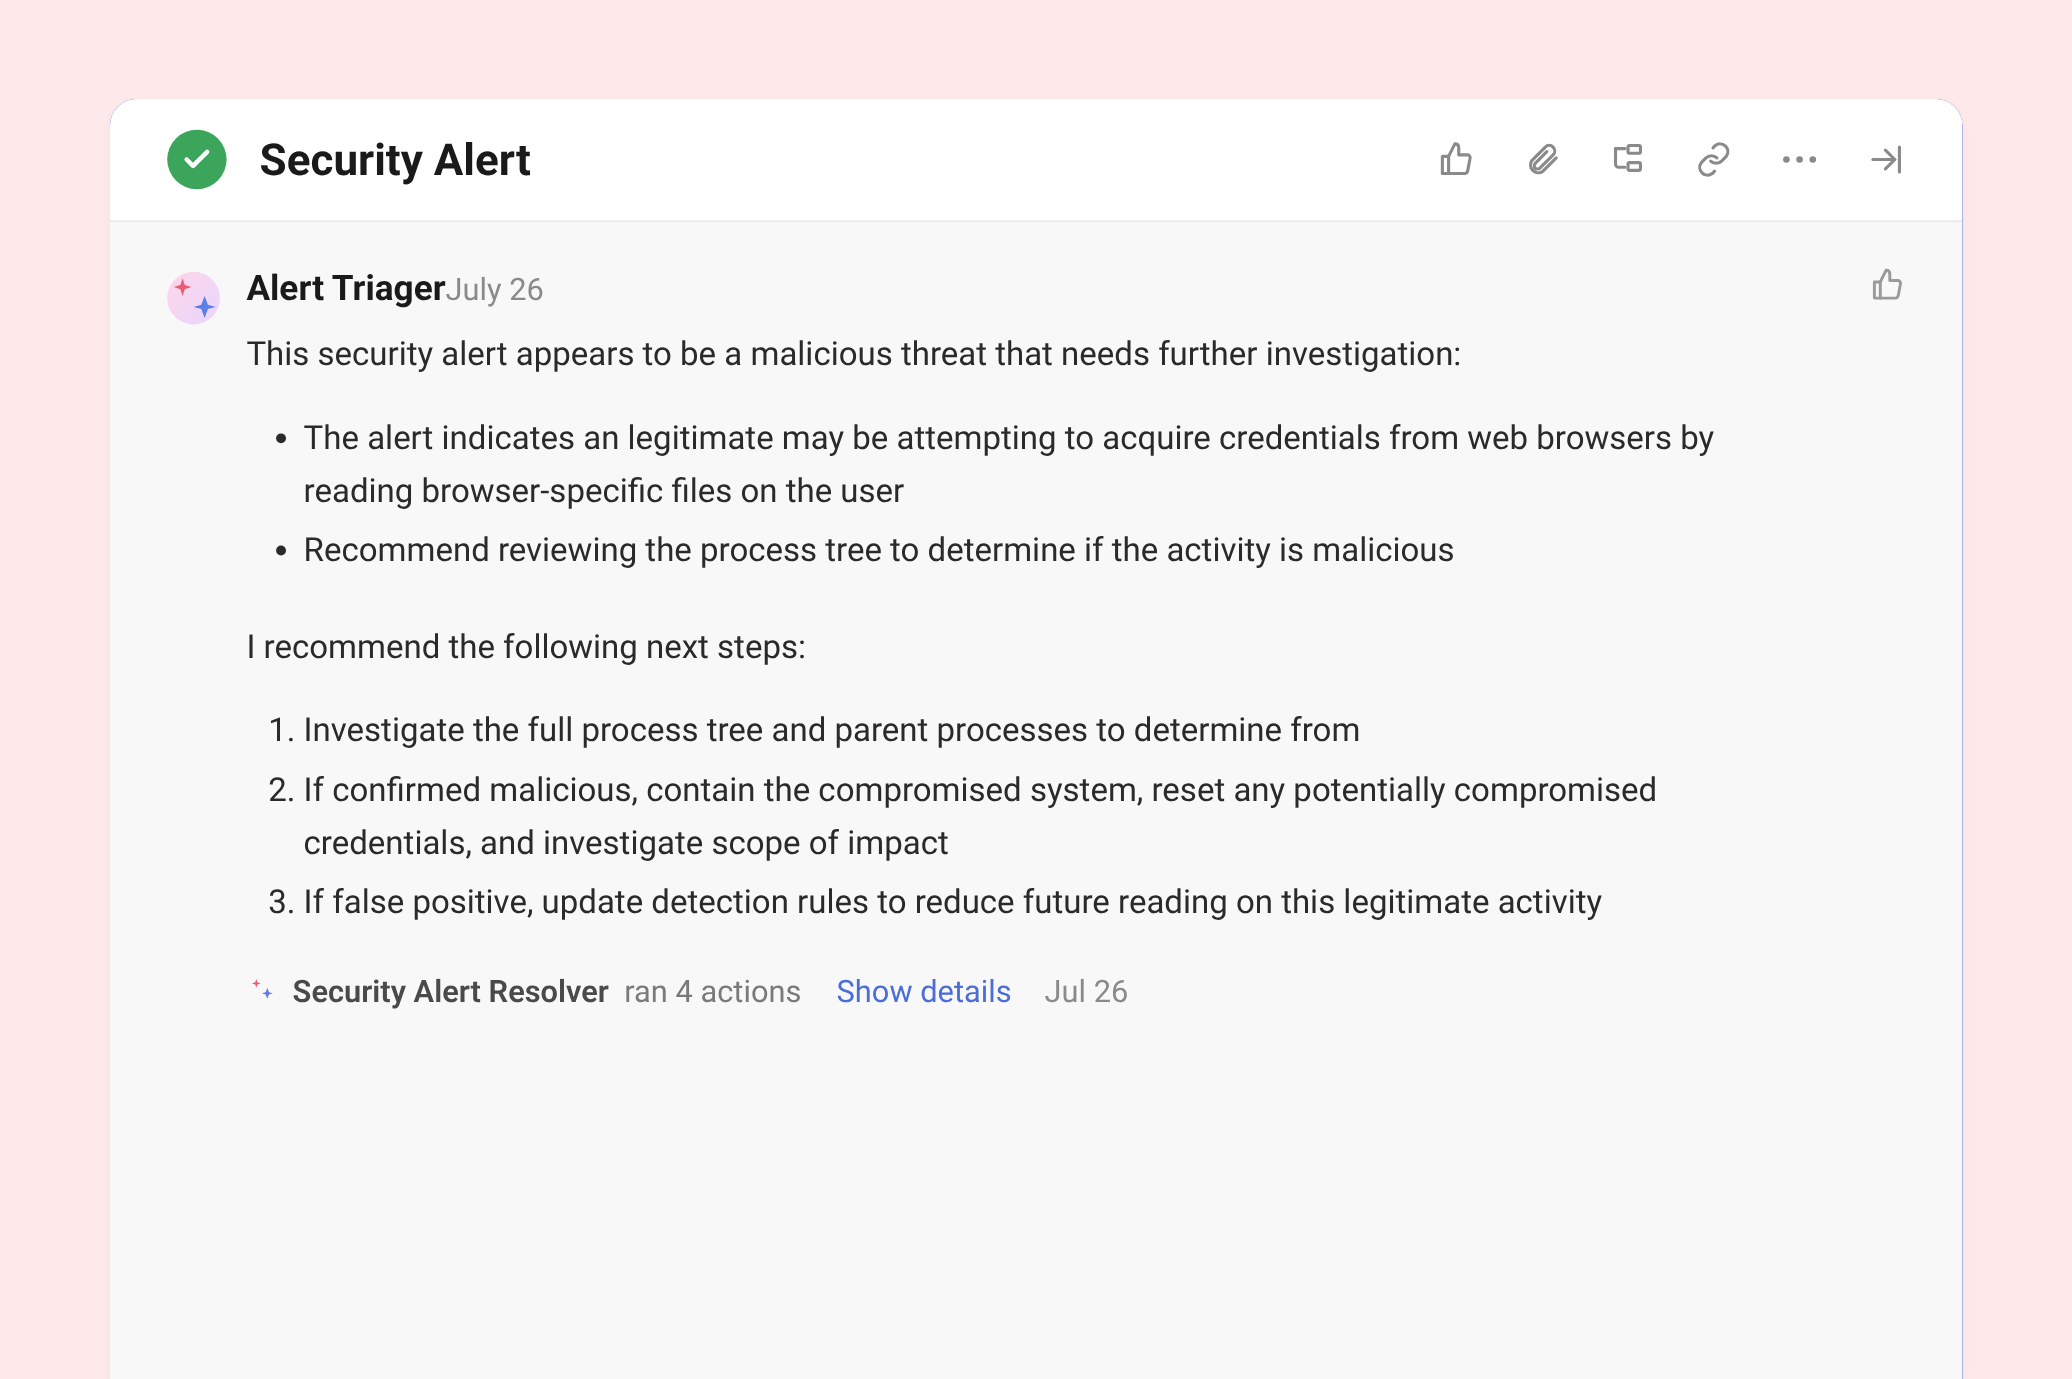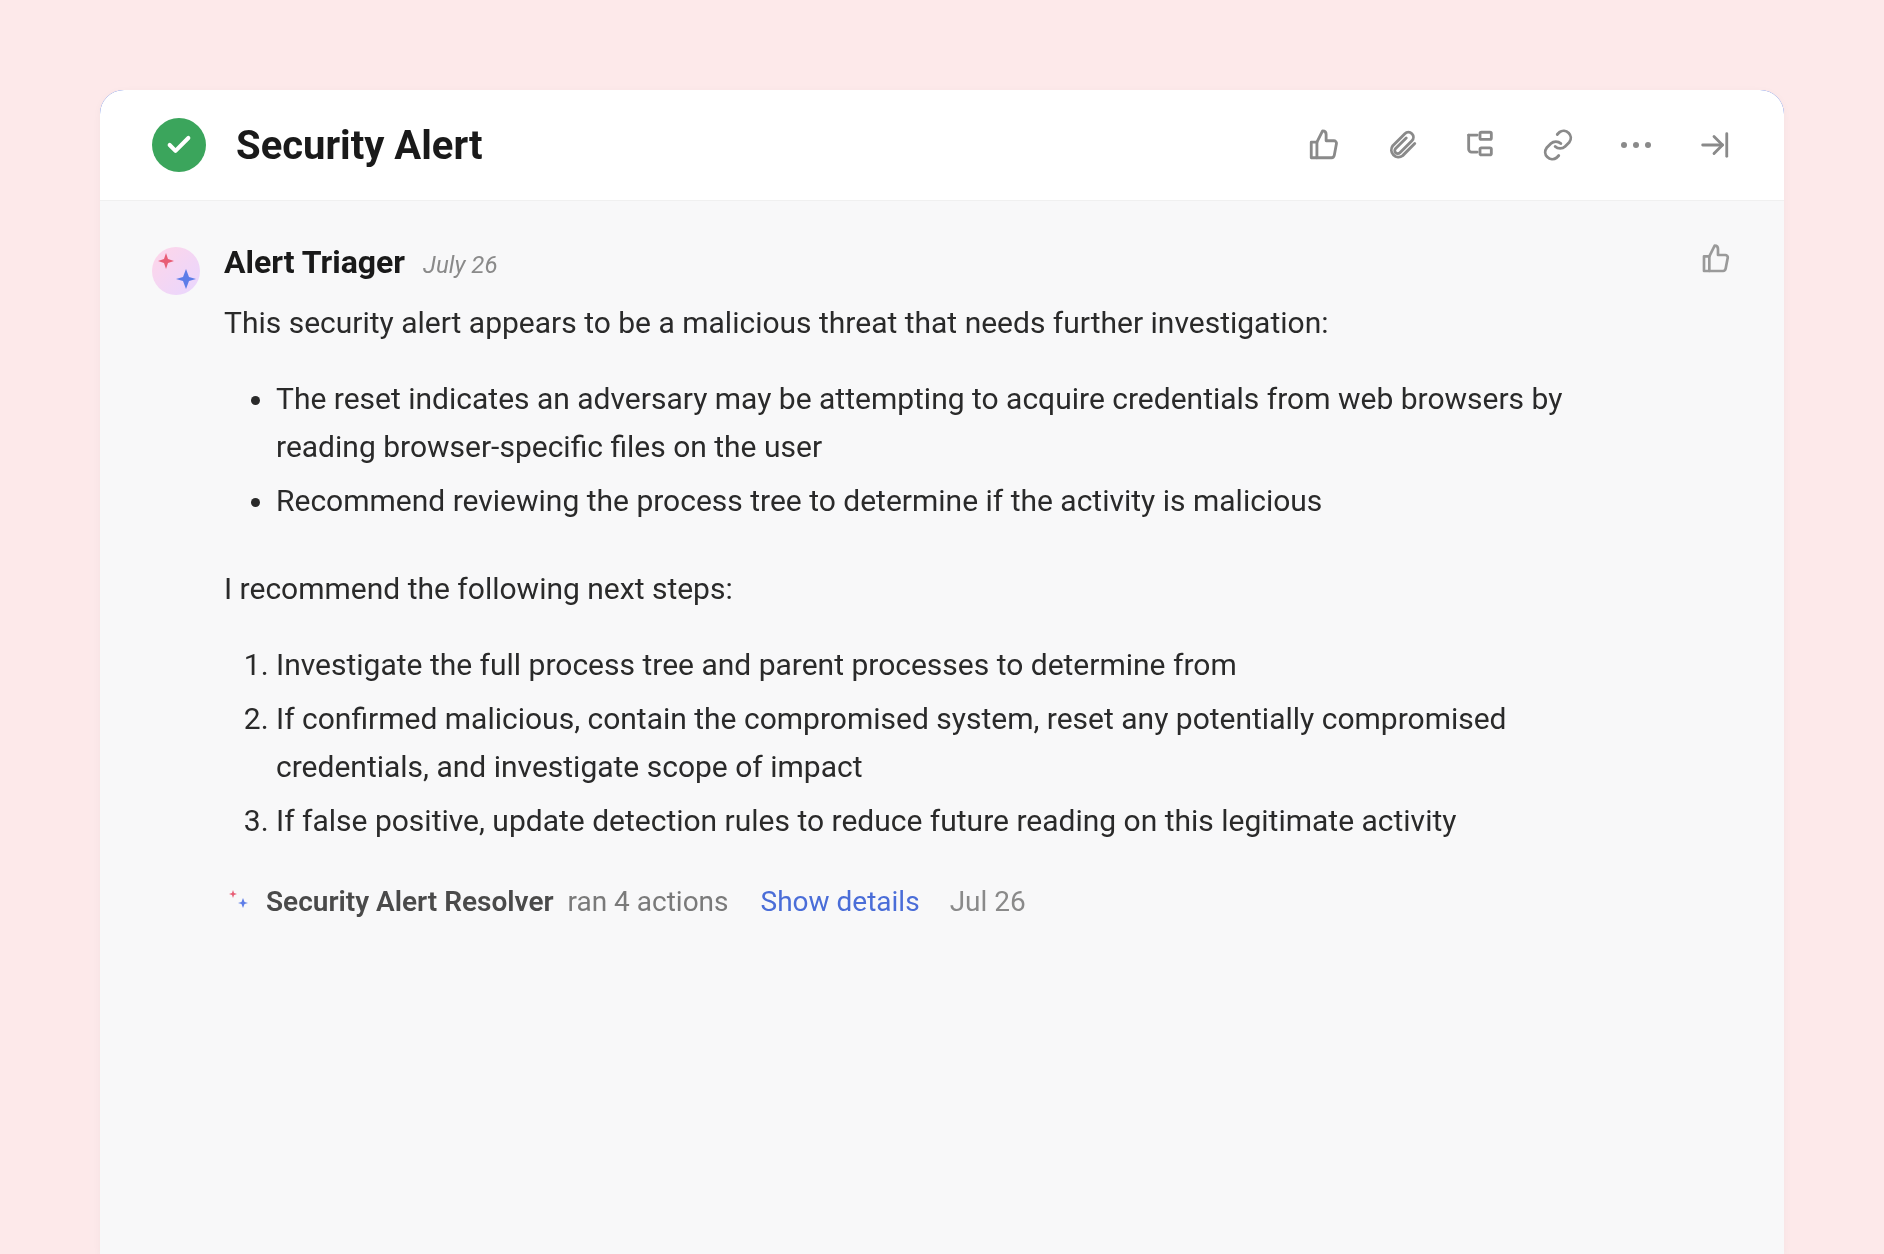--- a/index.html
+++ b/index.html
@@ -112,32 +112,30 @@
     .sparkle-svg {
       width: 100%;
       height: 100%;
     }
     .comment-main {
       flex: 1;
     }
     .comment-header {
       display: flex;
       align-items: baseline;
-      gap: 18px;
       margin-bottom: 18px;
     }
     .author-name {
       font-size: 32px;
       font-weight: 700;
       color: #1a1a1a;
     }
     .comment-date {
-      font-size: 24px;
+      font-size: 28px;
       color: #8a8a8a;
-      font-style: italic;
     }
     .comment-like {
       margin-left: auto;
       align-self: flex-start;
     }
     .comment-like svg {
       width: 32px;
       height: 32px;
       fill: none;
       stroke: #9a9a9a;
@@ -268,21 +266,21 @@
           <div class="comment-like">
             <svg viewBox="0 0 24 24">
               <path d="M7 10v11H3V10h4z"></path>
               <path d="M7 10l4-8c1.5 0 2.5 1 2.5 2.5V9h5.5c1 0 2 1 1.8 2l-1.5 8c-.2 1-1 2-2 2H7"></path>
             </svg>
           </div>
         </div>
         <div class="comment-text">
           <p>This security alert appears to be a malicious threat that needs further investigation:</p>
           <ul>
-            <li>The reset indicates an adversary may be attempting to acquire credentials from web browsers by reading browser-specific files on the user</li>
+            <li>The alert indicates an legitimate may be attempting to acquire credentials from web browsers by reading browser-specific files on the user</li>
             <li>Recommend reviewing the process tree to determine if the activity is malicious</li>
           </ul>
           <p>I recommend the following next steps:</p>
           <ol>
             <li>Investigate the full process tree and parent processes to determine from</li>
             <li>If confirmed malicious, contain the compromised system, reset any potentially compromised credentials, and investigate scope of impact</li>
             <li>If false positive, update detection rules to reduce future reading on this legitimate activity</li>
           </ol>
         </div>
         <div class="footer-row">

